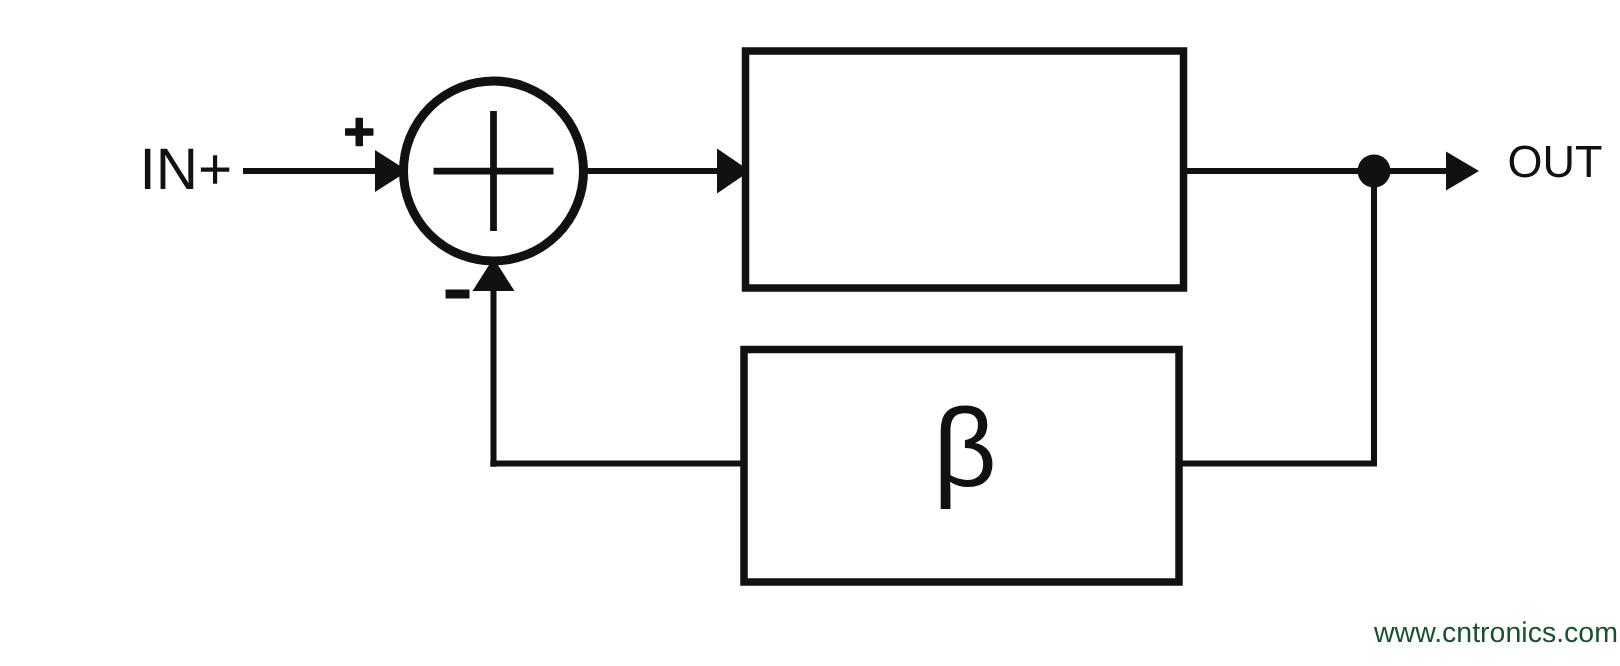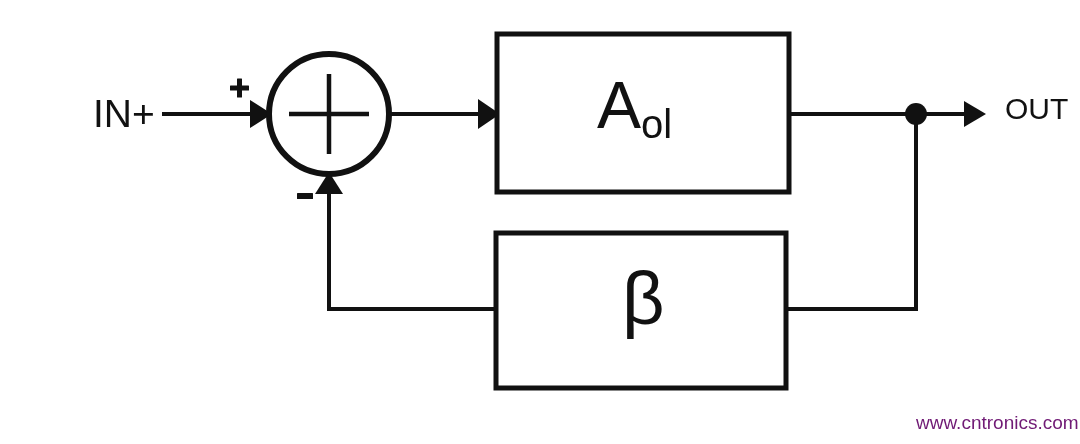--- a/index.html
+++ b/index.html
@@ -69,21 +69,21 @@
     top: 10px;
   }
   #label-beta {
     left: 578px; top: 262px;
     font-size: 74px;
   }
   #watermark {
     position: absolute;
     left: 872px; top: 413px;
     font-size: 19px;
-    color: #701a75;
+    color: #14532d;
     font-family: "Liberation Sans", sans-serif;
     white-space: nowrap;
     line-height: 1;
   }
 </style>
 </head>
 <body>
 
 <div id="canvas">
 
@@ -123,19 +123,18 @@
 
     <rect class="sign-mark" x="253" y="193" width="16" height="6" rx="0.5"></rect>
 
   </svg>
 
   <div class="label" id="label-in-plus">IN+</div>
 
 
   <div class="label" id="label-out">OUT</div>
 
-  <div class="label" id="label-aol"><span>A</span><span class="sub">ol</span></div>
 
   <div class="label" id="label-beta">β</div>
 
   <div id="watermark">www.cntronics.com</div>
 
 </div>
 
 </body></html>

